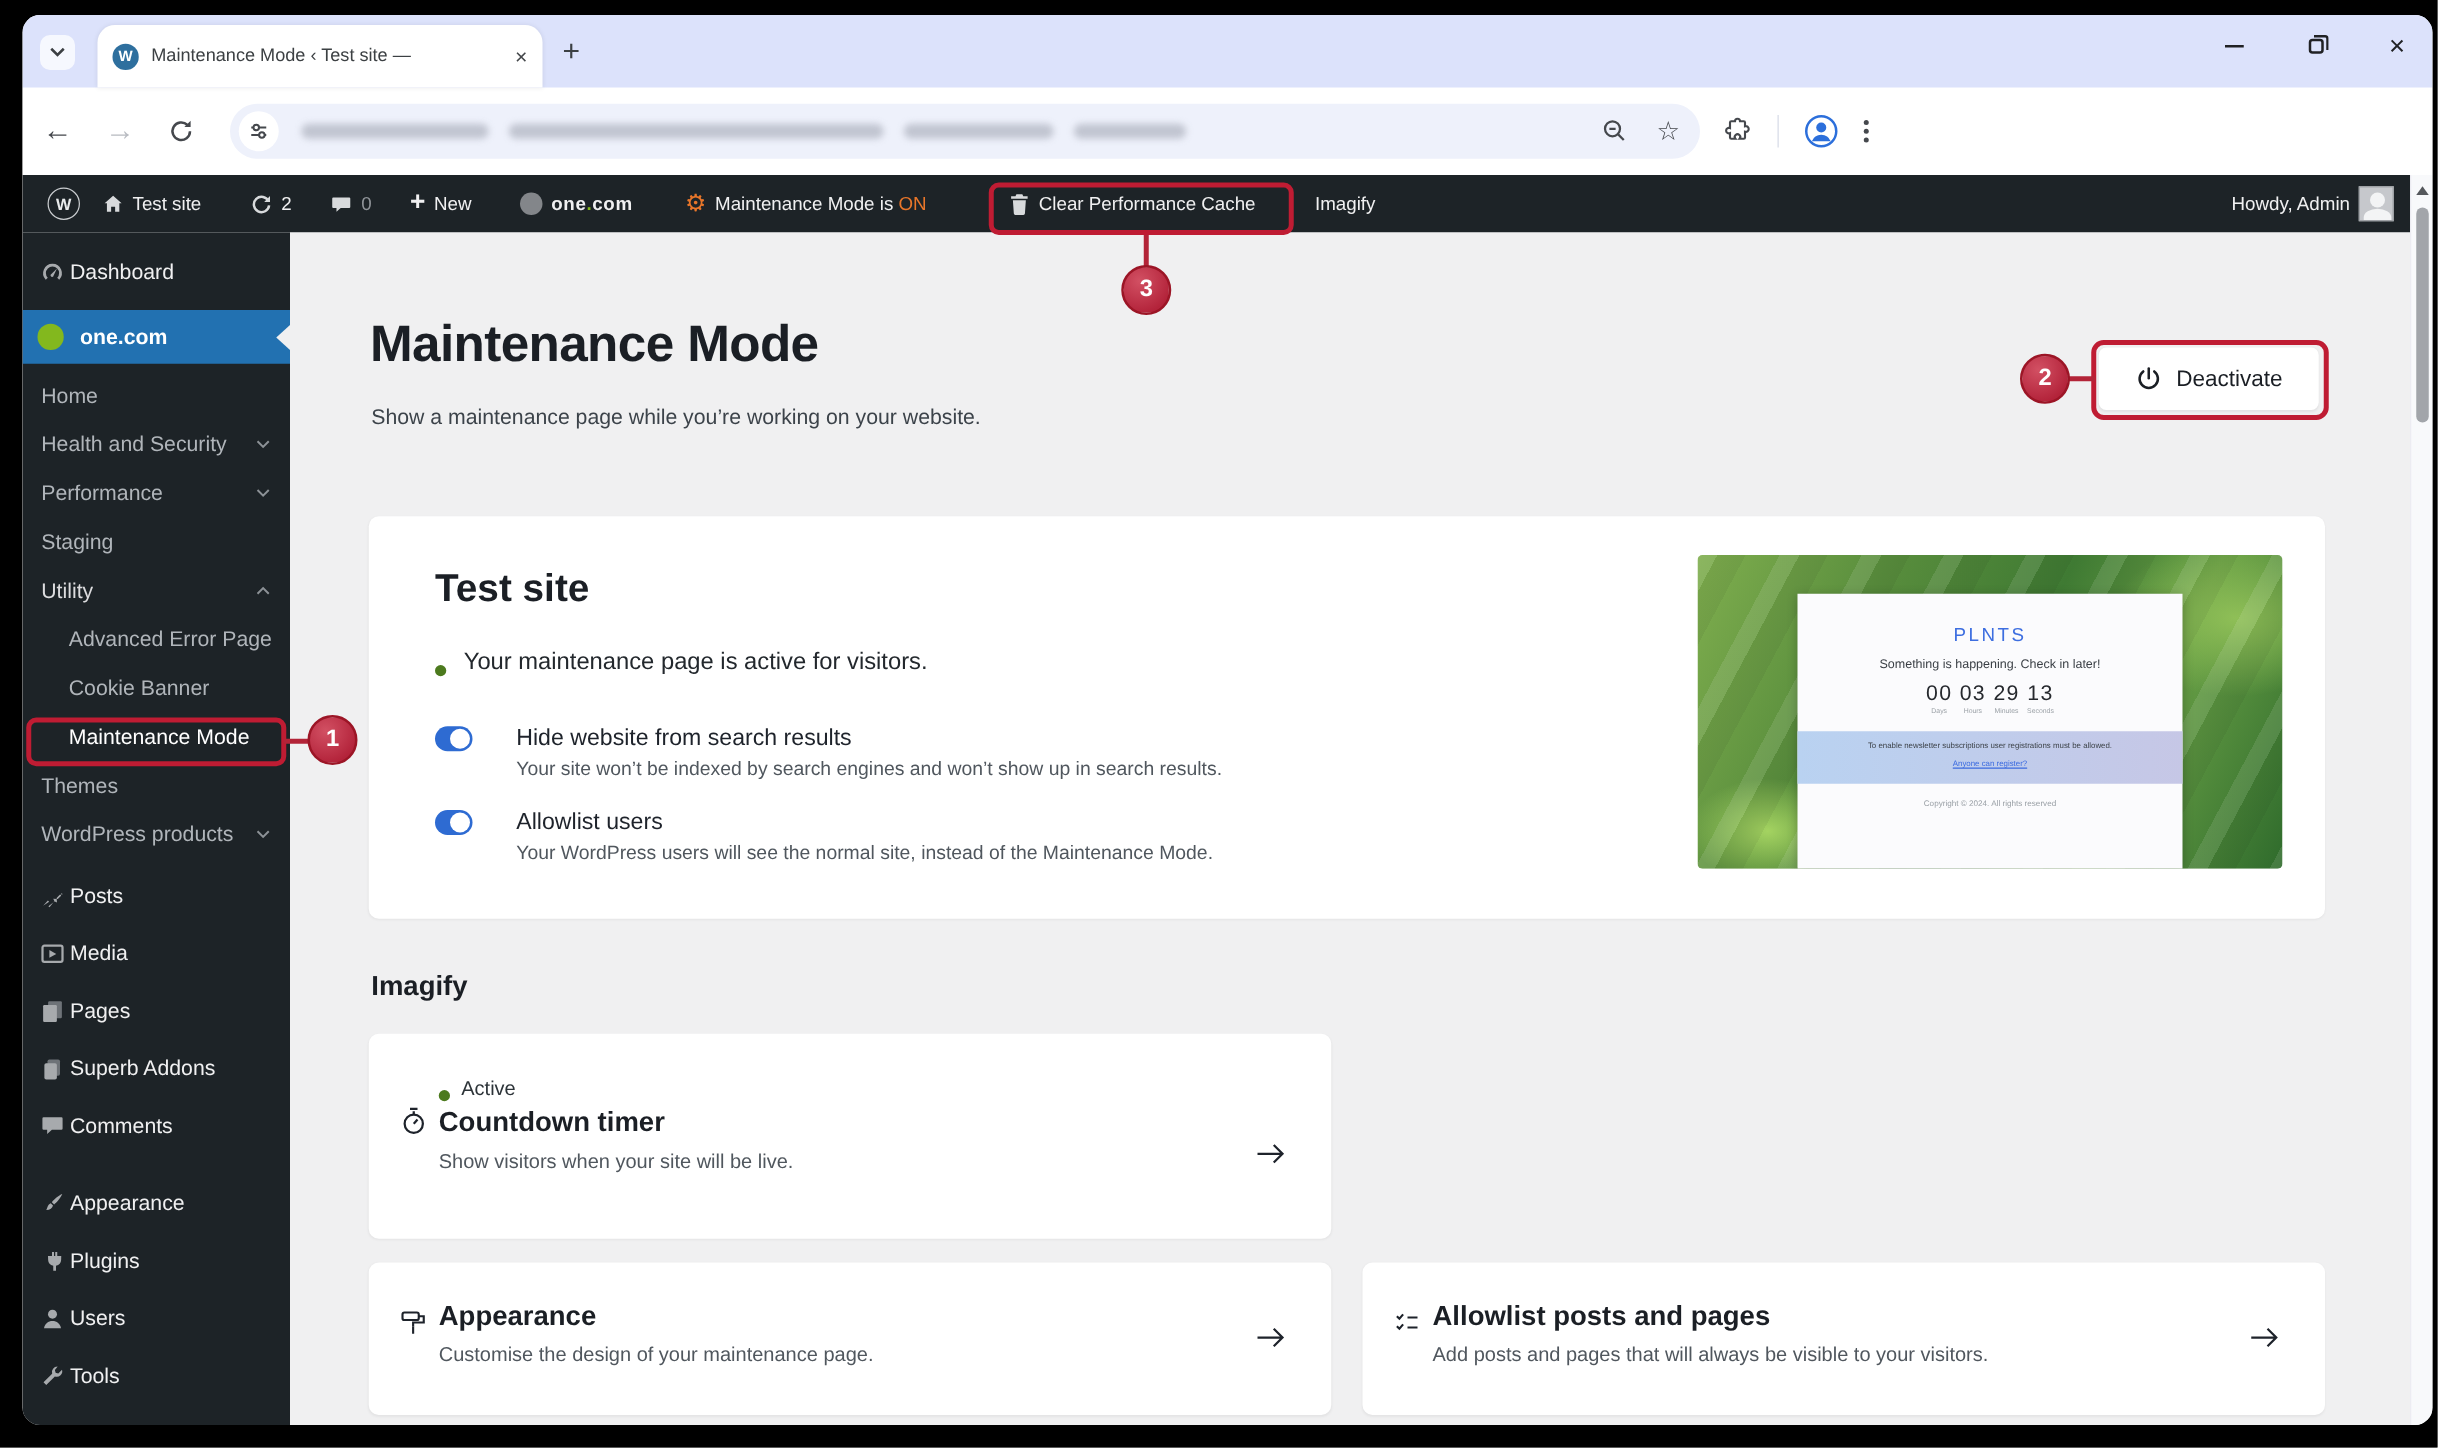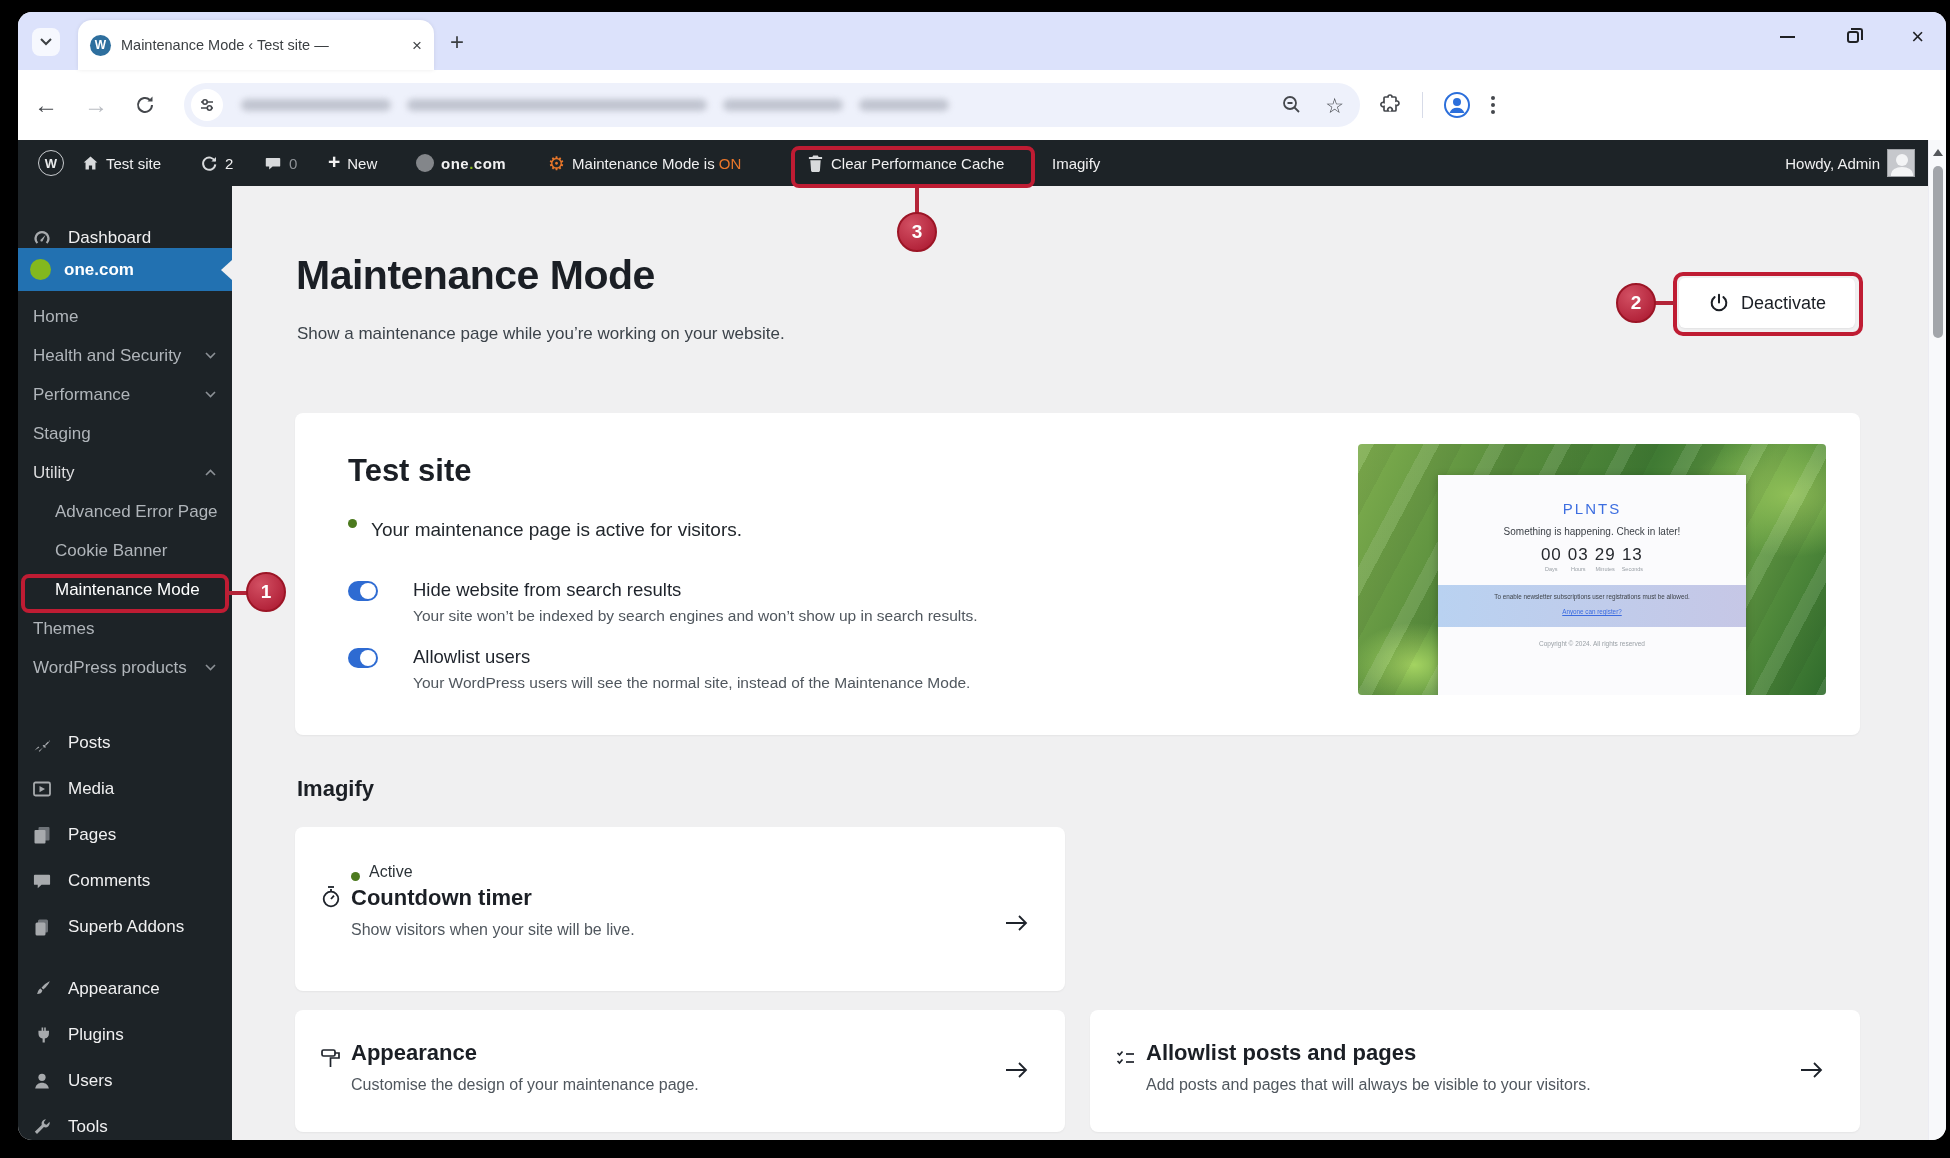--- a/index.html
+++ b/index.html
@@ -63,21 +63,21 @@
   .green-dot-char { color:#84b719; font-weight:bold; }
   .wp-logo { width:26px; height:26px; border:1.8px solid #c9cccf; border-radius:50%; color:#e8eaeb;
              font-weight:bold; font-size:13px; display:flex; align-items:center; justify-content:center; }
   .howdy-av { width:28px; height:28px; background:#c6c8cc; position:relative; overflow:hidden; border:1px solid #9fa2a6; }
   .howdy-av i { position:absolute; left:8px; top:4px; width:12px; height:12px; border-radius:50%; background:#f3f4f5; }
   .howdy-av b { position:absolute; left:3px; top:17px; width:22px; height:14px; border-radius:50% 50% 0 0; background:#f3f4f5; }
 
   
   .bodyrow { flex:1; display:flex; min-height:0; }
   .sidebar { flex:0 0 214px; background:#1d2327; padding-top:22px; position:relative; font-size:17px; }
-  .side-item { height:40px; display:flex; align-items:flex-end; gap:16px; padding-left:14px; color:#f0f0f1; }
+  .side-item { height:40px; display:flex; align-items:flex-start; gap:4px; padding-left:14px; color:#f0f0f1; }
   .side-item.h46 { height:46px; }
   .side-item svg { flex:0 0 20px; }
   .side-active { height:43px; display:flex; align-items:center; gap:13px; padding-left:12px;
                  background:#2271b1; color:#fff; font-weight:bold; position:relative; }
   .site-dot { width:21px; height:21px; border-radius:50%; background:#83b81e; }
   .notch { position:absolute; right:0; top:50%; transform:translateY(-50%); width:0; height:0;
            border-top:10px solid transparent; border-bottom:10px solid transparent; border-right:11px solid #f0f0f1; }
   .submenu { padding:6px 0 4px; }
   .sub-item { height:39px; display:flex; align-items:center; color:#b0b5ba; padding-left:15px; position:relative; }
   .sub-item.deep { padding-left:37px; }
@@ -91,21 +91,21 @@
   .h1 { position:absolute; left:64px; top:66px; font-size:41px; font-weight:bold; color:#1b1f25; letter-spacing:-.5px; }
   .subtitle { position:absolute; left:65px; top:138px; font-size:17px; color:#3c434a; }
 
   .deactivate-btn { position:absolute; left:1447px; top:92px; width:176px; height:50px; background:#fff;
                     border-radius:6px; display:flex; align-items:center; justify-content:center; gap:11px;
                     font-size:18px; color:#1b1f25; box-shadow:0 1px 2px rgba(0,0,0,.06); }
 
   .maincard { position:absolute; left:63px; top:227px; width:1565px; height:322px; background:#fff;
               border-radius:8px; box-shadow:0 1px 2px rgba(0,0,0,.05); }
   .card-title { position:absolute; left:53px; top:40px; font-size:31px; font-weight:bold; color:#1b1f25; }
-  .statusline { position:absolute; left:53px; top:106px; display:flex; align-items:flex-start; gap:14px;
+  .statusline { position:absolute; left:53px; top:106px; display:flex; align-items:flex-end; gap:14px;
                 font-size:19px; color:#23282d; }
   .gdot { width:9px; height:9px; border-radius:50%; background:#4c7a1e; flex:0 0 auto; }
   .toggle-row { position:absolute; left:53px; }
   .toggle { width:30px; height:20px; border-radius:10px; background:#2e6bd2; position:relative; display:inline-block; }
   .toggle i { position:absolute; right:2px; top:2px; width:16px; height:16px; border-radius:50%; background:#fff; }
   .t-label { position:absolute; left:65px; top:-2px; font-size:18.5px; color:#1e232b; white-space:nowrap; }
   .t-desc { position:absolute; left:65px; top:26px; font-size:15.5px; color:#50575e; white-space:nowrap; }
 
   
   .preview { position:absolute; left:1063px; top:31px; width:468px; height:251px; border-radius:4px; overflow:hidden;
@@ -354,31 +354,31 @@
               <span>Media</span>
             </div>
             <div class="side-item h46">
               <svg width="20" height="20" viewBox="0 0 20 20">
                   <rect x="6.5" y="2" width="11" height="13.5" rx="1" fill="#6e7378"></rect>
                   <rect x="2.5" y="5" width="11" height="13.5" rx="1" fill="#a7aaad"></rect>
                 </svg>
               <span>Pages</span>
             </div>
             <div class="side-item h46">
+              <svg width="20" height="20" viewBox="0 0 20 20">
+                  <rect x="6" y="2.5" width="10" height="13" rx="1.5" fill="#6e7378"></rect>
+                  <rect x="3.5" y="5.5" width="10" height="13" rx="1.5" fill="#a7aaad"></rect>
+                </svg>
+              <span>Superb Addons</span>
+            </div>
+            <div class="side-item h46">
               <svg width="20" height="19" viewBox="0 0 20 20">
                   <path d="M2.5 3h15a1 1 0 0 1 1 1v8.5a1 1 0 0 1-1 1H9.5L5.5 17v-3.5h-3a1 1 0 0 1-1-1V4a1 1 0 0 1 1-1z" fill="#a7aaad"></path>
                 </svg>
               <span>Comments</span>
-            </div>
-            <div class="side-item h46">
-              <svg width="20" height="20" viewBox="0 0 20 20">
-                  <rect x="6" y="2.5" width="10" height="13" rx="1.5" fill="#6e7378"></rect>
-                  <rect x="3.5" y="5.5" width="10" height="13" rx="1.5" fill="#a7aaad"></rect>
-                </svg>
-              <span>Superb Addons</span>
             </div>
             <div class="menu-gap"></div>
             <div class="side-item h46">
               <svg width="20" height="20" viewBox="0 0 20 20">
                   <path d="M17.8 2.2c-2.8 1-6.7 4.4-8.3 6.5l1.8 1.8c2.1-1.6 5.5-5.5 6.5-8.3zM8.6 9.6l1.8 1.8c-.5 2.2-2.3 3.6-5.4 3.6 1-1.2.7-4.1 3.6-5.4z" fill="#a7aaad"></path>
                 </svg>
               <span>Appearance</span>
             </div>
             <div class="side-item h46">
               <svg width="20" height="20" viewBox="0 0 20 20">

